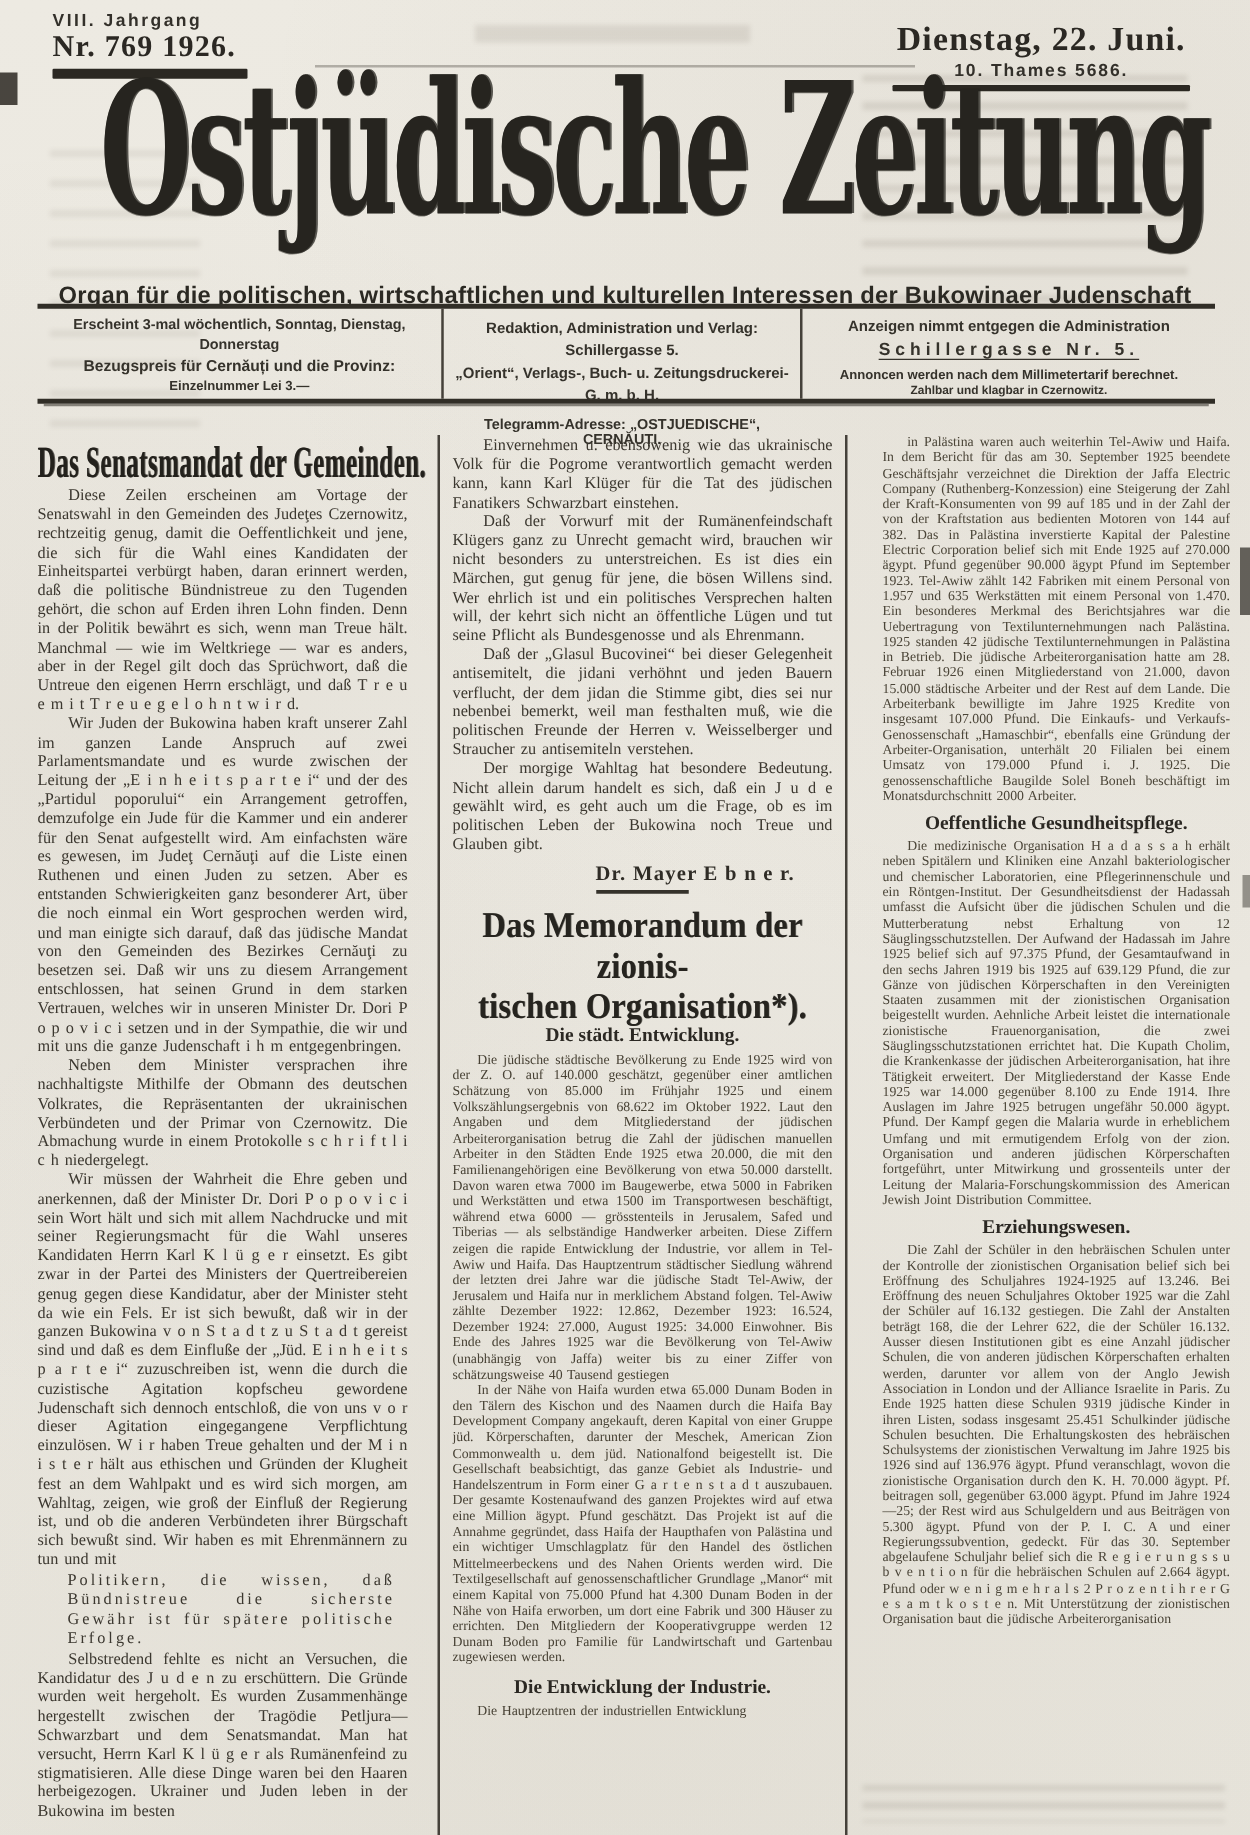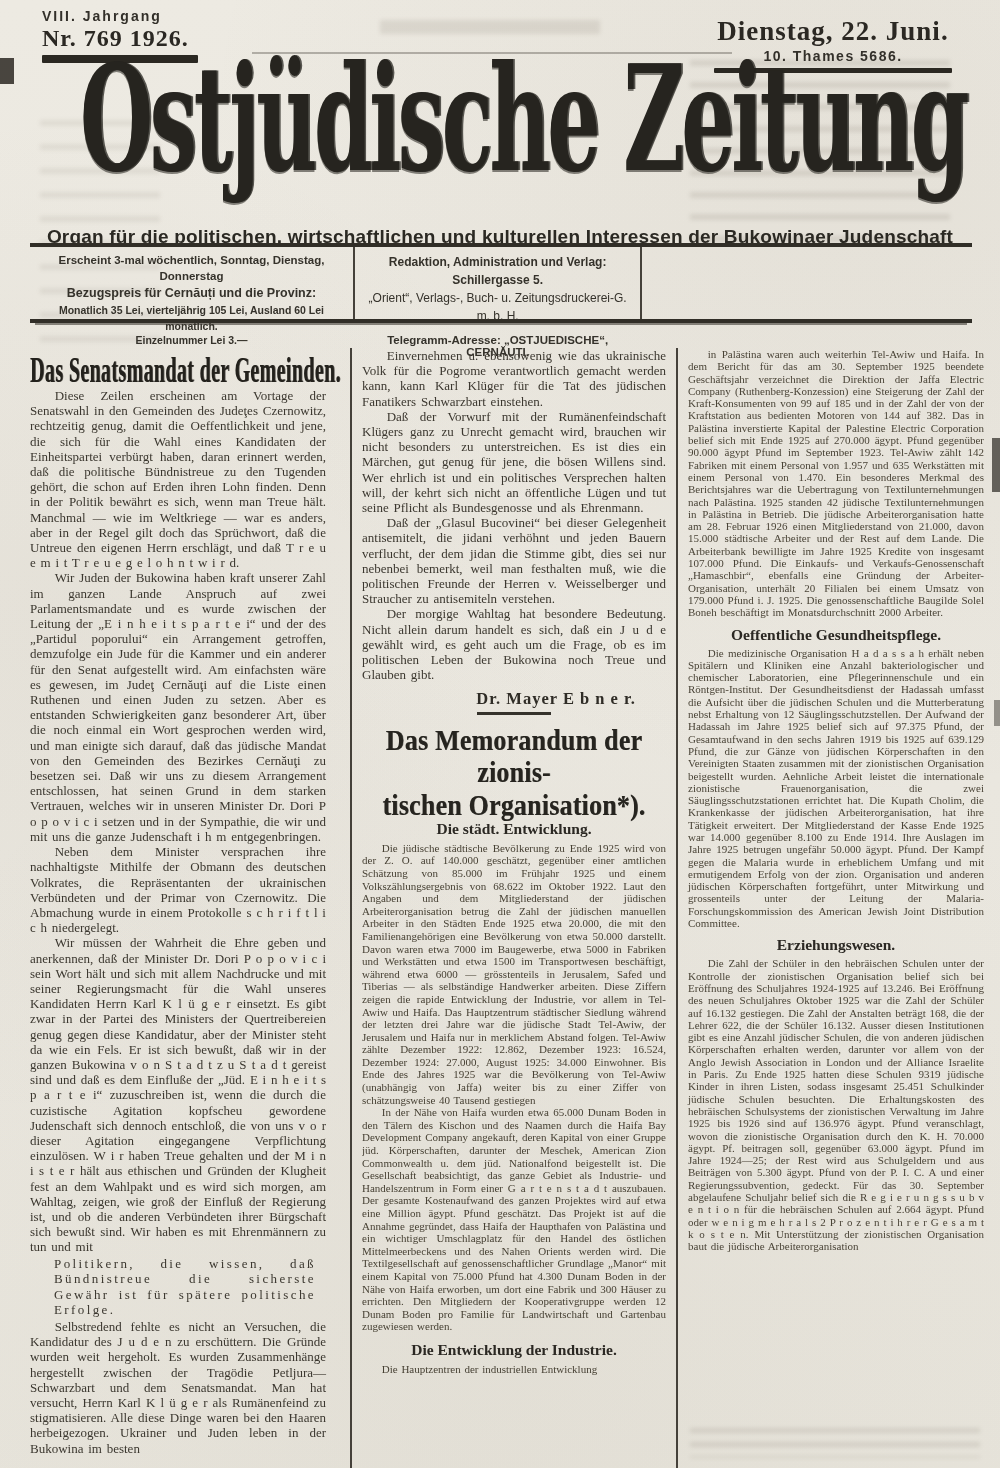--- a/index.html
+++ b/index.html
@@ -66,34 +66,34 @@
   .info-col{font-family:"Liberation Sans",sans-serif;color:#35322b;text-align:center;
     padding:6px 8px 4px;box-sizing:border-box;}
   .info-left{width:34.5%;border-right:2px solid #45413a;}
   .info-mid{width:30.5%;border-right:2px solid #45413a;}
   .info-right{width:35%;}
   .il1{font-weight:bold;font-size:11.5px;line-height:1.35;}
   .il2{font-weight:bold;font-size:12.5px;line-height:1.5;}
   .il3{font-weight:bold;font-size:10.5px;line-height:1.5;}
   .il4{font-weight:bold;font-size:10.5px;}
   .im1{font-weight:bold;font-size:12px;line-height:1.5;}
-  .im2{font-weight:normal;font-size:12px;line-height:1.5;}
+  .im2{font-weight:bold;font-size:12px;line-height:1.5;}
   .im3{font-weight:bold;font-size:11.5px;margin-top:9px;}
   .ir1{font-weight:bold;font-size:12px;line-height:1.4;}
   .ir2{font-weight:bold;font-size:14px;letter-spacing:4px;line-height:1.4;
        text-decoration:underline;text-underline-offset:3px;}
   .ir3{font-weight:bold;font-size:10.5px;margin-top:5px;}
   .ir4{font-weight:bold;font-size:9.5px;margin-top:1px;}
 
   
   .columns{position:absolute;left:30px;right:16px;top:348px;bottom:0;display:flex;}
   .col{box-sizing:border-box;overflow:hidden;}
   .col-1{width:322px;padding-right:24px;border-right:2px solid #45413a;}
   .col-2{width:326px;padding:0 10px;border-right:2px solid #45413a;display:flex;flex-direction:column;}
-  .col-3{flex:1;padding-left:10px;}
+  .col-3{flex:1;padding-left:28px;}
   .col2-main{flex:1 1 auto;min-height:0;overflow:hidden;}
 
   .a1-headline{
     margin:2px 0 0;font-weight:700;font-size:27px;color:#23211c;white-space:nowrap;
     transform:scale(0.74,1.32);transform-origin:left top;letter-spacing:0.5px;
     text-shadow:1px 0 0 rgba(35,33,28,.7);height:38px;
   }
   .a1-subhead{margin:8px 0 6px;text-align:center;font-weight:700;font-size:17px;
     letter-spacing:1px;color:#2b2823;}
   .a1p{margin:0;text-align:justify;text-indent:1.9em;font-size:13px;line-height:15.2px;
@@ -143,27 +143,32 @@
     </div>
   </header>
 
   <h1 class="masthead">Ostjüdische Zeitung</h1>
   <div class="subtitle">Organ für die politischen, wirtschaftlichen und kulturellen Interessen der Bukowinaer Judenschaft</div>
 
   <div class="infobar">
     <div class="info-col info-left">
       <div class="il1">Erscheint 3-mal wöchentlich, Sonntag, Dienstag, Donnerstag</div>
       <div class="il2">Bezugspreis für Cernăuți und die Provinz:</div>
-      <div class="il3">Monatlich 35 Lei, vierteljährig 105 Lei, Ausland 60 Lei monatlich.</div>
       <div class="il4">Einzelnummer Lei 3.—</div>
     </div>
     <div class="info-col info-mid">
       <div class="im1">Redaktion, Administration und Verlag: Schillergasse 5.</div>
       <div class="im2">„Orient“, Verlags-, Buch- u. Zeitungsdruckerei-G. m. b. H.</div>
       <div class="im3">Telegramm-Adresse: „OSTJUEDISCHE“, CERNĂUȚI.</div>
+    </div>
+    <div class="info-col info-right">
+      <div class="ir1">Anzeigen nimmt entgegen die Administration</div>
+      <div class="ir2">Schillergasse Nr. 5.</div>
+      <div class="ir3">Annoncen werden nach dem Millimetertarif berechnet.</div>
+      <div class="ir4">Zahlbar und klagbar in Czernowitz.</div>
     </div>
   </div>
 
   <main class="columns">
 
     <section class="col col-1">
       <h2 class="a1-headline">Das Senatsmandat der Gemeinden.</h2>
       <p class="a1p">Diese Zeilen erscheinen am Vortage der Senatswahl in den Gemeinden des Judeţes Czernowitz, rechtzeitig genug, damit die Oeffentlichkeit und jene, die sich für die Wahl eines Kandidaten der Einheitspartei verbürgt haben, daran erinnert werden, daß die politische Bündnistreue zu den Tugenden gehört, die schon auf Erden ihren Lohn finden. Denn in der Politik bewährt es sich, wenn man Treue hält. Manchmal — wie im Weltkriege — war es anders, aber in der Regel gilt doch das Sprüchwort, daß die Untreue den eigenen Herrn erschlägt, und daß T r e u e m i t T r e u e g e l o h n t w i r d.</p>
       <p class="a1p">Wir Juden der Bukowina haben kraft unserer Zahl im ganzen Lande Anspruch auf zwei Parlamentsmandate und es wurde zwischen der Leitung der „E i n h e i t s p a r t e i“ und der des „Partidul poporului“ ein Arrangement getroffen, demzufolge ein Jude für die Kammer und ein anderer für den Senat aufgestellt wird. Am einfachsten wäre es gewesen, im Judeţ Cernăuţi auf die Liste einen Ruthenen und einen Juden zu setzen. Aber es entstanden Schwierigkeiten ganz besonderer Art, über die noch einmal ein Wort gesprochen werden wird, und man einigte sich darauf, daß das jüdische Mandat von den Gemeinden des Bezirkes Cernăuţi zu besetzen sei. Daß wir uns zu diesem Arrangement entschlossen, hat seinen Grund in dem starken Vertrauen, welches wir in unseren Minister Dr. Dori P o p o v i c i setzen und in der Sympathie, die wir und mit uns die ganze Judenschaft i h m entgegenbringen.</p>
       <p class="a1p">Neben dem Minister versprachen ihre nachhaltigste Mithilfe der Obmann des deutschen Volkrates, die Repräsentanten der ukrainischen Verbündeten und der Primar von Czernowitz. Die Abmachung wurde in einem Protokolle s c h r i f t l i c h niedergelegt.</p>

